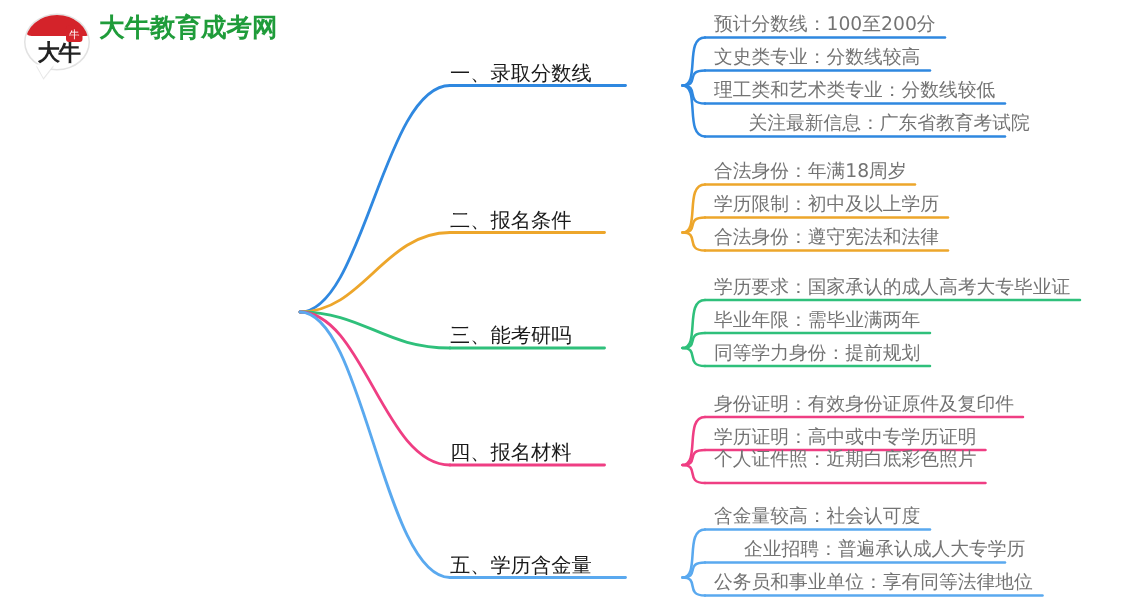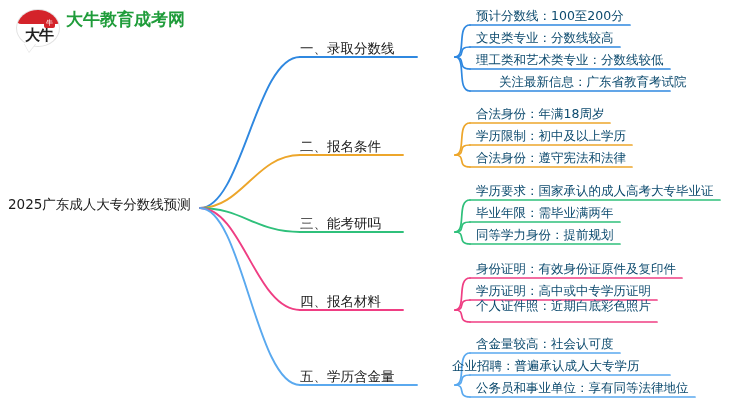--- a/index.html
+++ b/index.html
@@ -59,21 +59,21 @@
     font-family:"DejaVu Sans",sans-serif;
   }
 
   
   .branch-label{
     position:absolute;font-size:13.5px;color:#1a1a1a;white-space:nowrap;
     font-family:"DejaVu Sans",sans-serif;
   }
   
   .leaf-label{
-    position:absolute;font-size:12.5px;color:#0c4a6e;white-space:nowrap;
+    position:absolute;font-size:12.5px;color:#737373;white-space:nowrap;
     font-family:"DejaVu Sans",sans-serif;
   }
 </style>
 </head>
 <body>
 
 <div id="stage">
 
   <svg id="wires" viewBox="0 0 750 410" width="750" height="410">
       <path d="M 200 208 C 242 208, 256 57, 300 57" fill="none" stroke="#2f88e0" stroke-width="1.9" stroke-linecap="round"></path>
@@ -127,21 +127,20 @@
         <div class="bubble-cn">大牛</div>
         <div class="seal">牛</div>
       </div>
       <div class="bubble-tail"></div>
     </div>
     <div class="logo-text">
       <div class="logo-name">大牛教育成考网</div>
     </div>
   </div>
 
-  <div class="root-node">2025广东成人大专分数线预测</div>
 
   <div id="nodes">
       <div class="branch-label" style="left: 300px; top: 40px;">一、录取分数线</div>
       <div class="leaf-label" style="left: 476px; top: 8px;">预计分数线：100至200分</div>
       <div class="leaf-label" style="left: 476px; top: 30px;">文史类专业：分数线较高</div>
       <div class="leaf-label" style="left: 476px; top: 52px;">理工类和艺术类专业：分数线较低</div>
       <div class="leaf-label" style="left: 476px; top: 74px; margin-left: 23px;">关注最新信息：广东省教育考试院</div>
       <div class="branch-label" style="left: 300px; top: 138px;">二、报名条件</div>
       <div class="leaf-label" style="left: 476px; top: 106px;">合法身份：年满18周岁</div>
       <div class="leaf-label" style="left: 476px; top: 128px;">学历限制：初中及以上学历</div>
@@ -149,17 +148,17 @@
       <div class="branch-label" style="left: 300px; top: 215px;">三、能考研吗</div>
       <div class="leaf-label" style="left: 476px; top: 183px;">学历要求：国家承认的成人高考大专毕业证</div>
       <div class="leaf-label" style="left: 476px; top: 205px; font-family: Liberation Serif, serif;">毕业年限：需毕业满两年</div>
       <div class="leaf-label" style="left: 476px; top: 227px;">同等学力身份：提前规划</div>
       <div class="branch-label" style="left: 300px; top: 293px;">四、报名材料</div>
       <div class="leaf-label" style="left: 476px; top: 261px;">身份证明：有效身份证原件及复印件</div>
       <div class="leaf-label" style="left: 476px; top: 283px;">学历证明：高中或中专学历证明</div>
       <div class="leaf-label" style="left: 476px; top: 298px;">个人证件照：近期白底彩色照片</div>
       <div class="branch-label" style="left: 300px; top: 368px;">五、学历含金量</div>
       <div class="leaf-label" style="left: 476px; top: 336px; text-align: center;">含金量较高：社会认可度</div>
-      <div class="leaf-label" style="left: 452px; top: 358px;">企业招聘：普遍承认成人大专学历</div>
+      <div class="leaf-label" style="left: 496px; top: 358px;">企业招聘：普遍承认成人大专学历</div>
       <div class="leaf-label" style="left: 476px; top: 380px;">公务员和事业单位：享有同等法律地位</div>
     </div>
 
 </div>
 
 </body></html>

